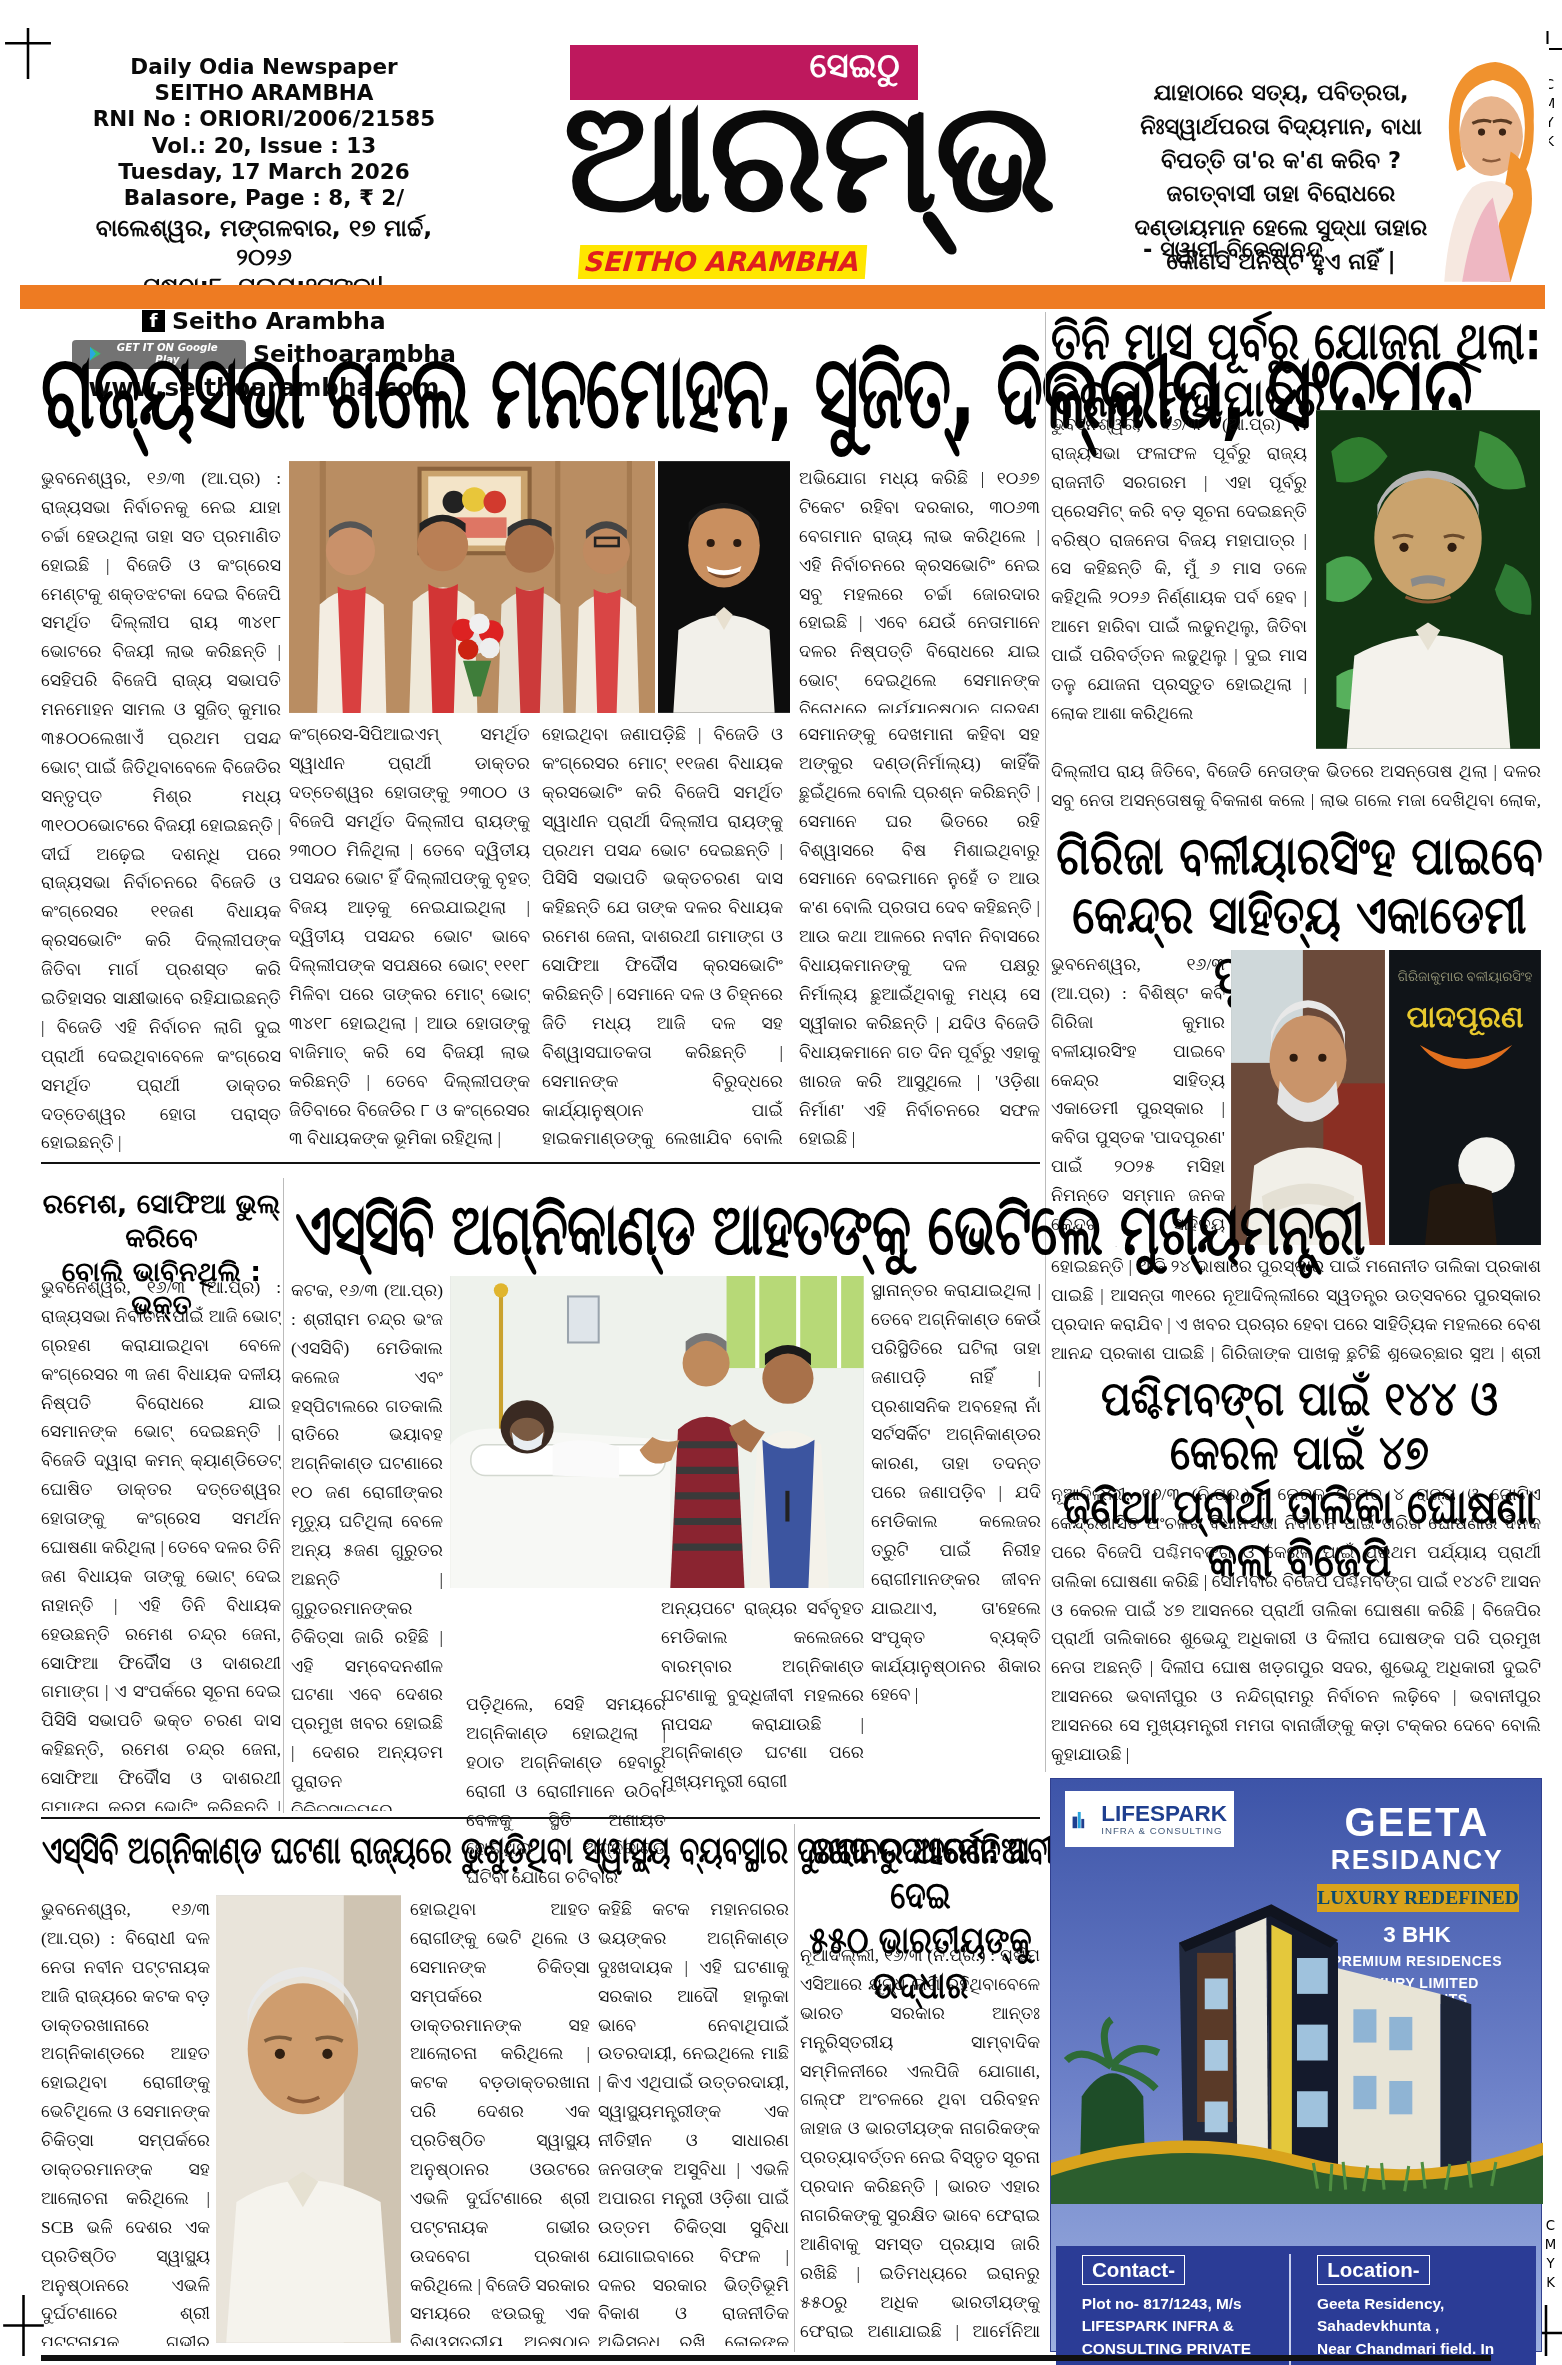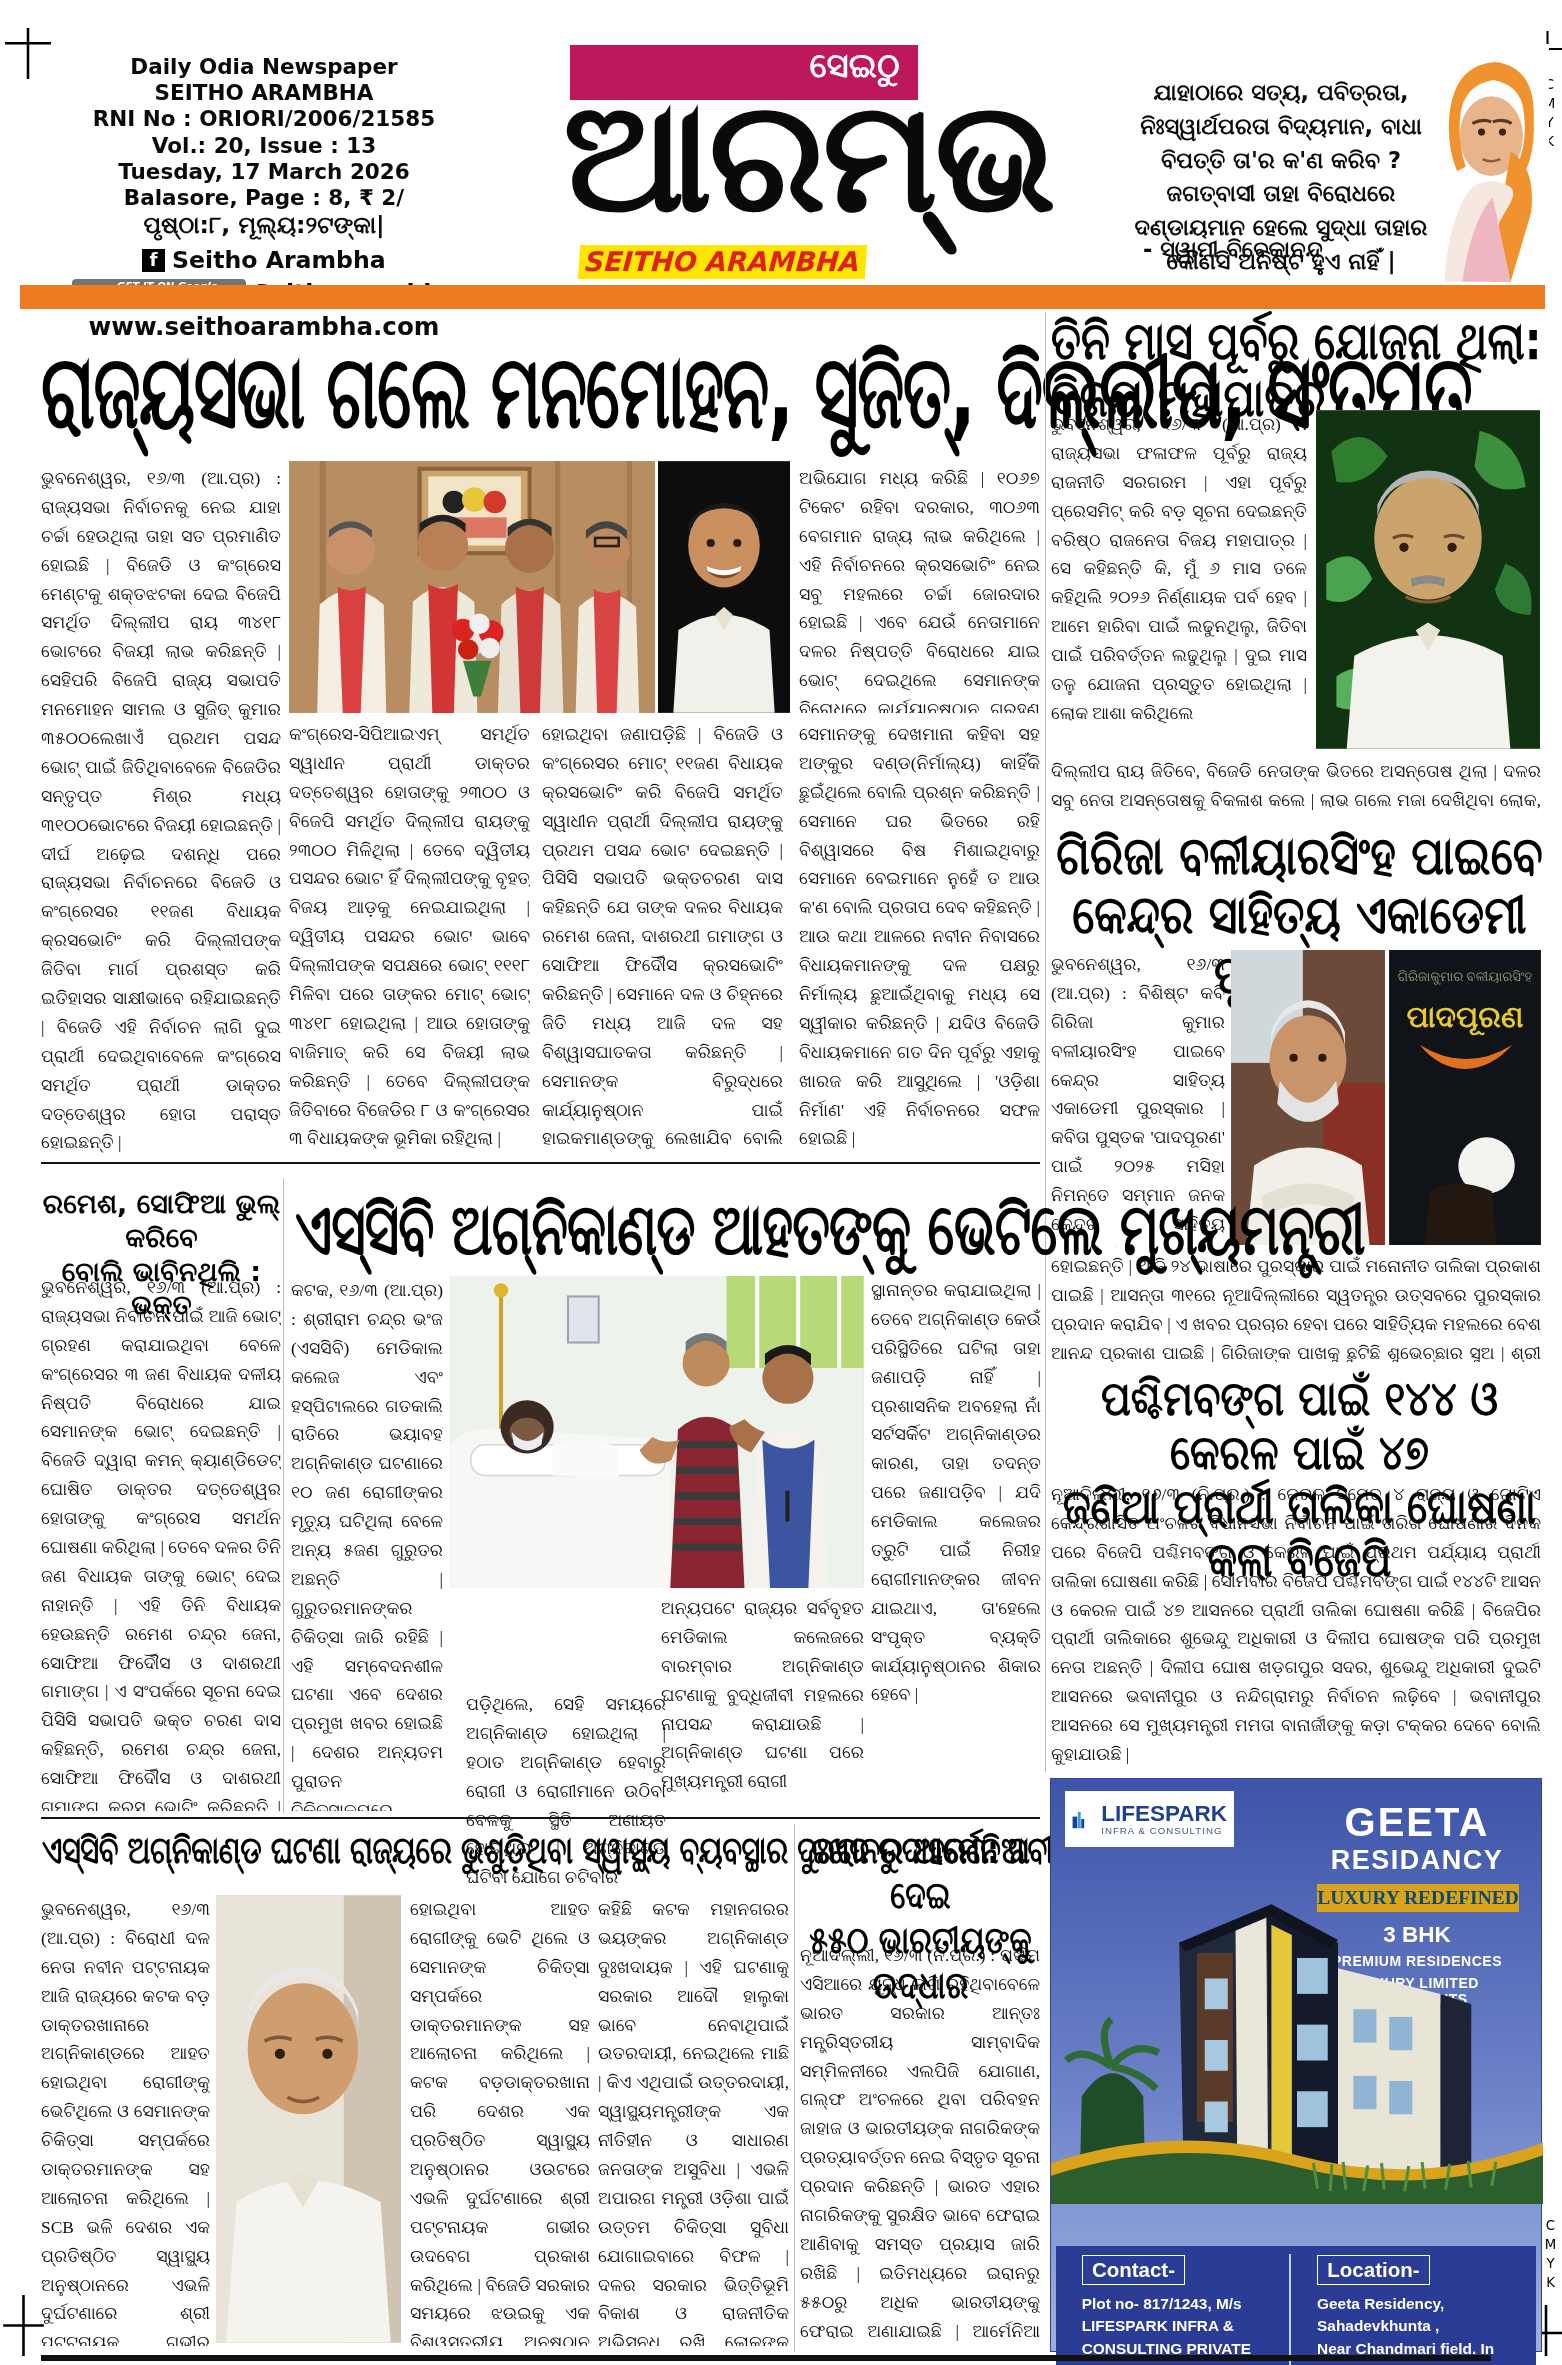--- a/index.html
+++ b/index.html
@@ -67,20 +67,21 @@
     </svg>
 </div>
 
 <div class="abs info" style="left:72px;top:54px;width:384px;">
   <div>Daily Odia Newspaper</div>
   <div>SEITHO ARAMBHA</div>
   <div>RNI No : ORIORI/2006/21585</div>
   <div>Vol.: 20, Issue : 13</div>
   <div>Tuesday, 17 March 2026</div>
   <div>Balasore, Page : 8, ₹ 2/</div>
+  <div style="font-size:23.6px;margin-top:3.1px;">ବାଲେଶ୍ୱର, ମଙ୍ଗଳବାର, ୧୭ ମାର୍ଚ୍ଚ, ୨୦୨୬</div>
   <div style="font-size:23.6px;">ପୃଷ୍ଠା:୮, ମୂଲ୍ୟ:୨ଟଙ୍କା|</div>
   <div style="margin-top:6.1px;display:flex;align-items:center;justify-content:center;gap:7.2px;">
     <span style="display:inline-block;width:22.5px;height:22.5px;background:#000;color:#fff;font-size:18.4px;line-height:22.5px;">f</span>
     <span style="font-size:23.6px;">Seitho Arambha</span>
   </div>
   <div style="margin-top:4.1px;display:flex;align-items:center;justify-content:center;gap:7.2px;">
     <span style="display:inline-flex;align-items:center;gap:4.1px;background:#737373;color:#fff;border-radius:4.1px;padding:2px 17px;font-style:italic;">
       <svg width="13.3" height="15.4" viewBox="0 0 26 30">
           <polygon points="2,1 24,15 2,29" fill="#3bbd6e"></polygon>
           <polygon points="2,1 14,15 2,29" fill="#29a8e0"></polygon>

